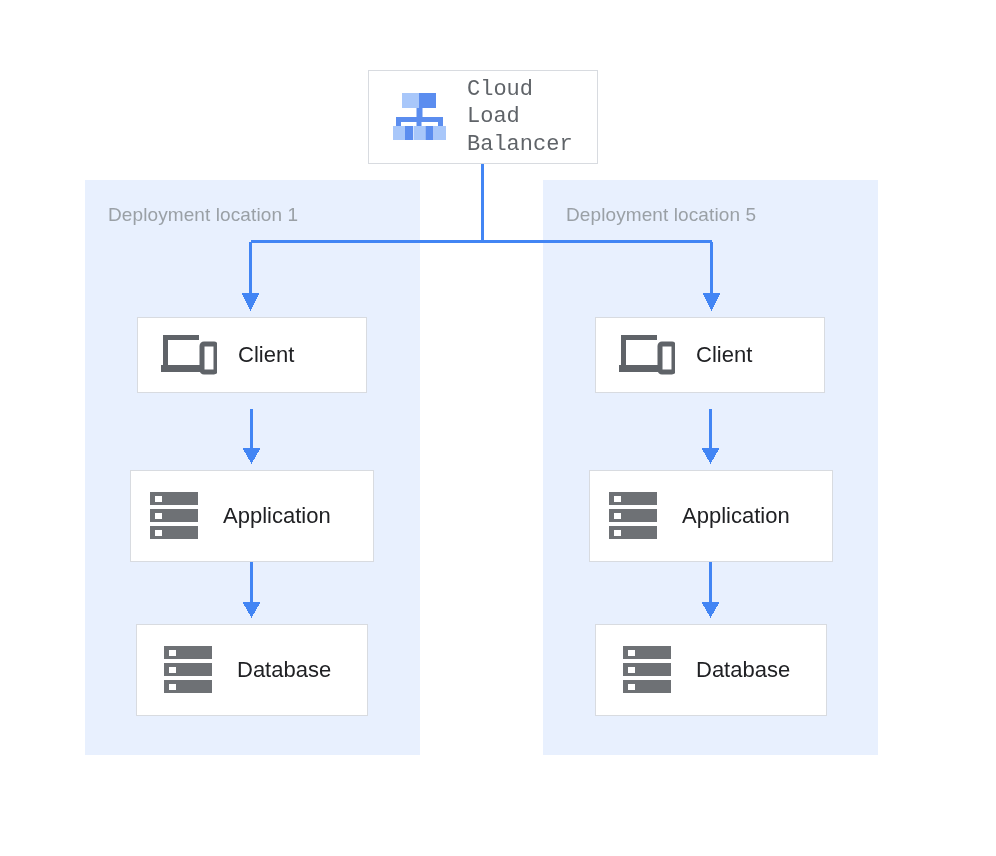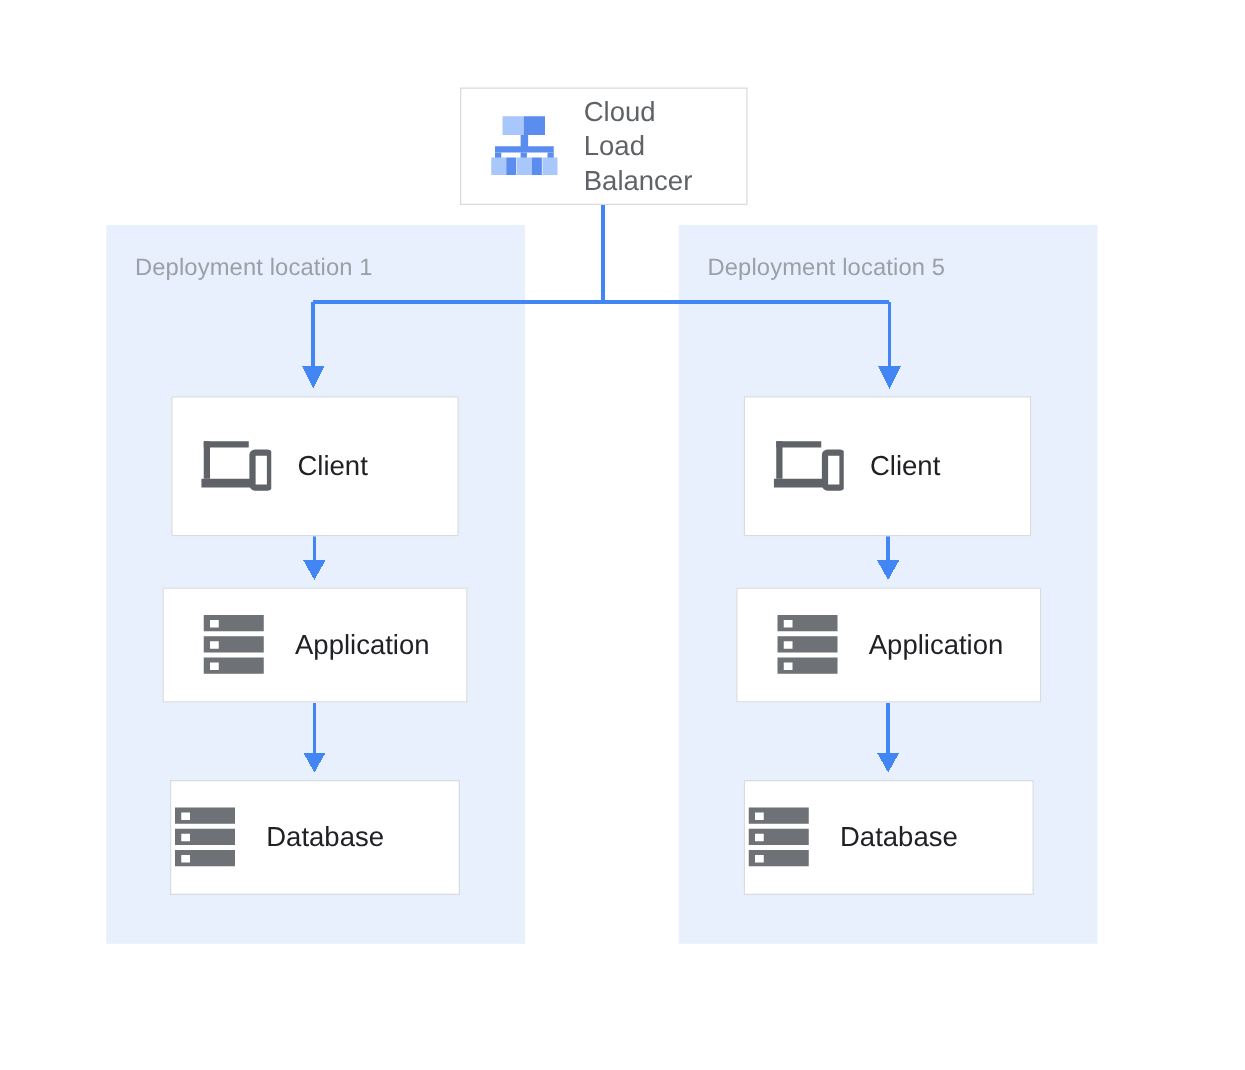--- a/index.html
+++ b/index.html
@@ -66,41 +66,43 @@
     left: 368px; top: 70px; width: 230px; height: 94px;
     padding-left: 22px;
   }
   #node-lb .icon-slot { width: 58px; height: 54px; }
   #node-lb .node-label {
     margin-left: 18px;
     line-height: 1.25;
     white-space: normal;
     width: 110px;
     color: #5F6368;
+    font-family: Liberation Mono, monospace;
   }
 
   
   .node-client {
-    width: 230px; height: 112px;
+    width: 230px; height: 76px;
     padding-left: 22px;
   }
   .node-client .icon-slot { width: 58px; height: 44px; }
   .node-client .node-label { margin-left: 20px; }
 
   
   .node-app {
     width: 244px; height: 92px;
-    padding-left: 29px;
+    padding-left: 16px;
   }
   .node-app .icon-slot { width: 56px; height: 56px; }
   .node-app .node-label { margin-left: 20px; }
 
   
   .node-db {
     width: 232px; height: 92px;
+    padding-left: 24px;
     text-align: right;
   }
   .node-db .icon-slot { width: 56px; height: 56px; }
   .node-db .node-label { margin-left: 20px; }
 
   
   #node-client-1 { left: 137px; top: 317px; }
   #node-app-1    { left: 130px; top: 470px; }
   #node-db-1     { left: 136px; top: 624px; }
   

